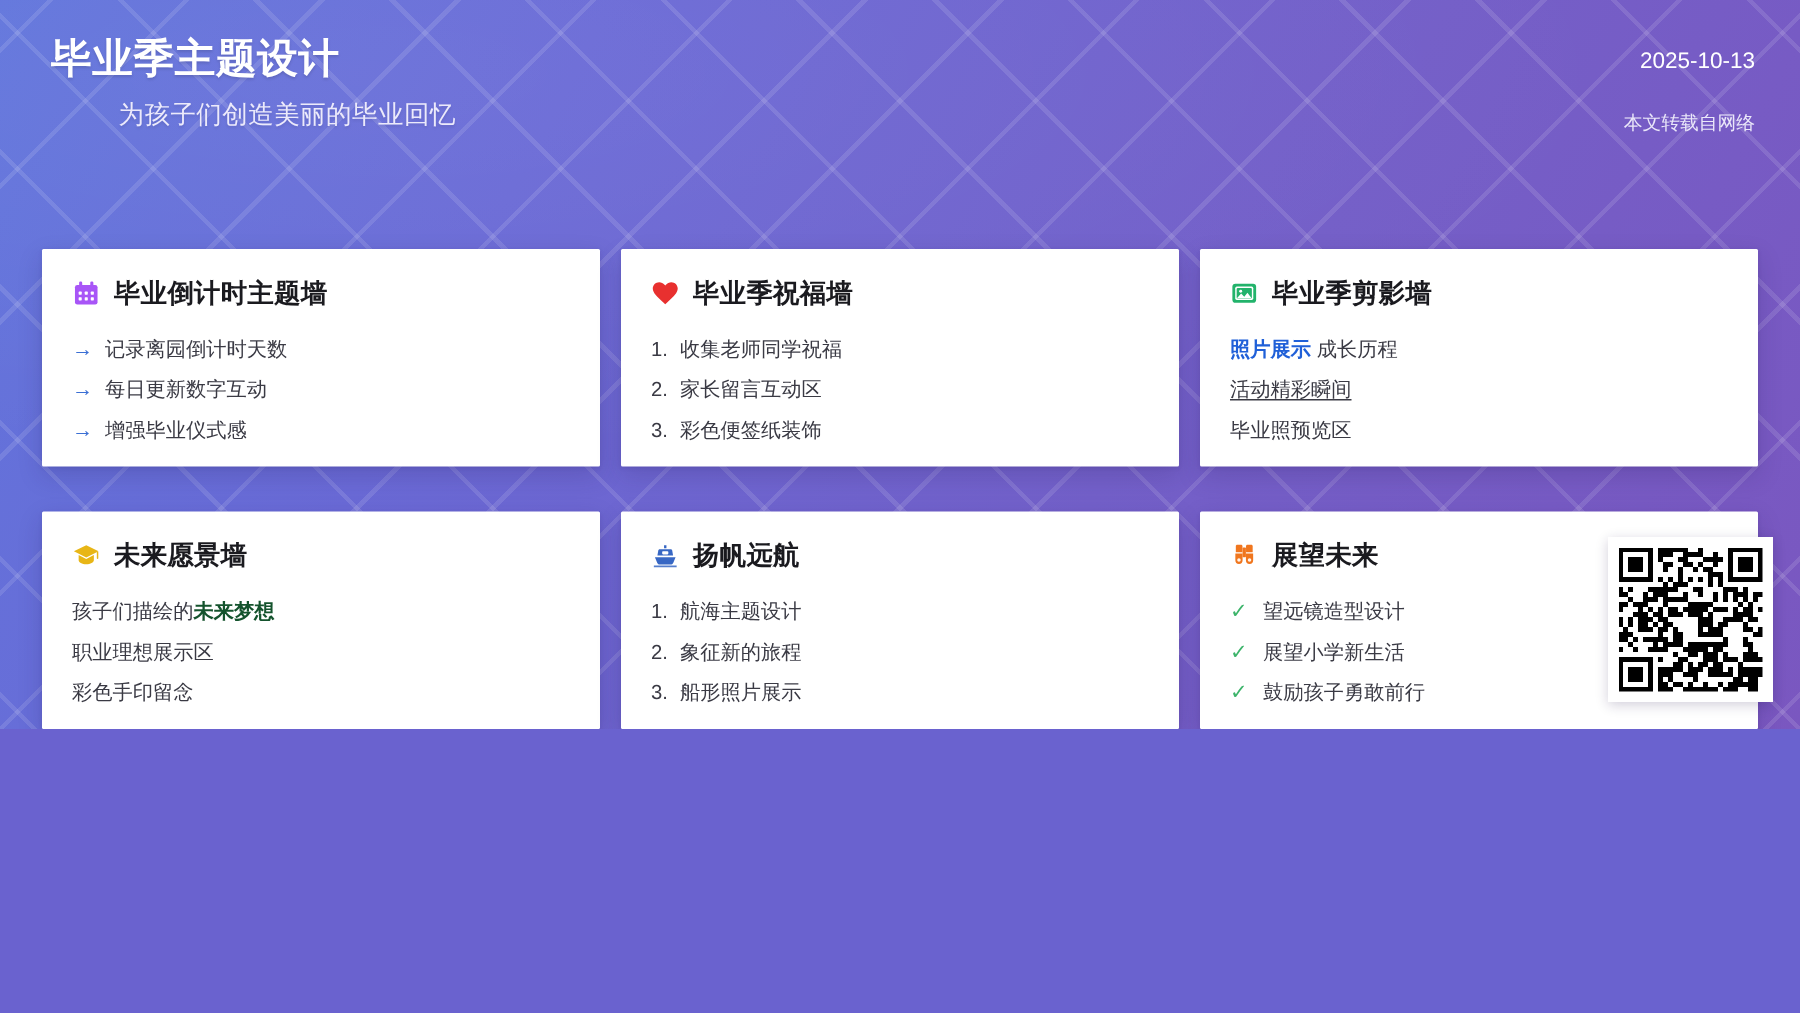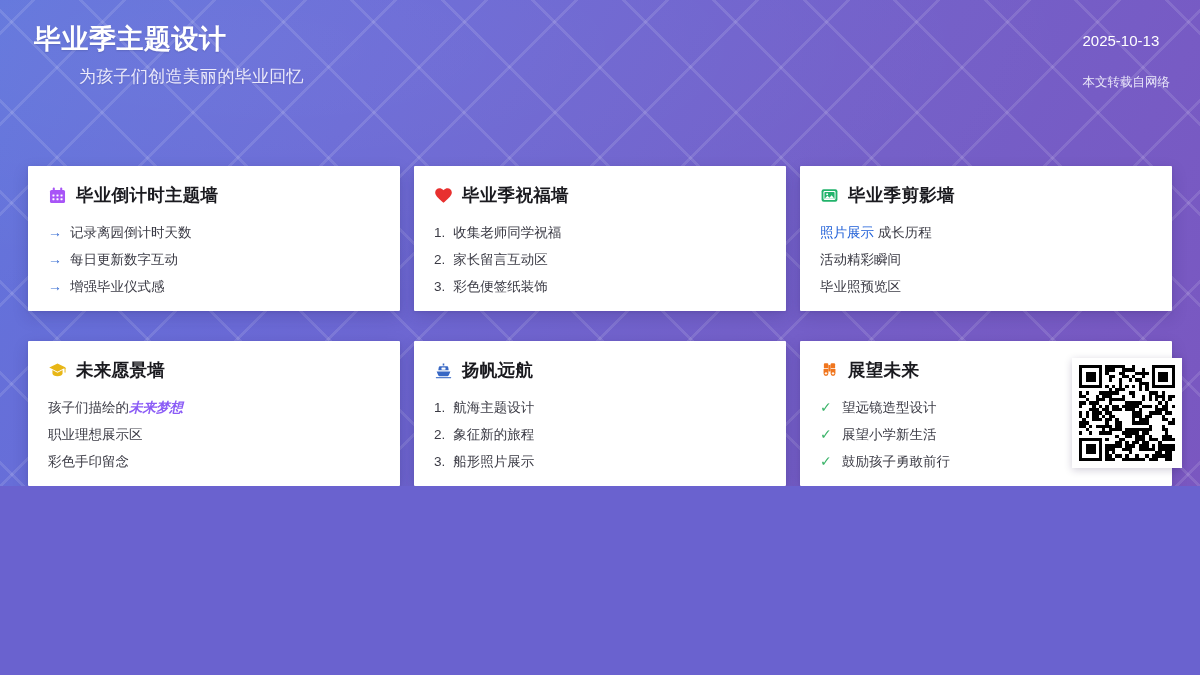--- a/index.html
+++ b/index.html
@@ -35,21 +35,21 @@
   .header { position:absolute; left:34px; top:22px; }
   .h-title {
     color:#ffffff; font-size:27px; font-weight:700; letter-spacing:.5px;
     line-height:1.3; text-shadow:0 1px 2px rgba(0,0,0,.13);
   }
   .h-sub {
     color:#eceafb; font-size:17px; font-weight:400; margin-top:8px;
     letter-spacing:.3px; text-shadow:0 1px 2px rgba(0,0,0,.1);margin-left:45px;
   }
   .header-right {
-    position:absolute; right:30px; top:30px; 
+    position:absolute; right:30px; top:30px; text-align:right;
   }
   .hr-date { color:#ffffff; font-size:15px; line-height:1.45; }
   .hr-note { color:#eae7f9; font-size:12.5px; line-height:1.6; margin-top:20px; }
 
   
   .grid {
     position:absolute; left:28px; top:166px;
     width:1144px;
     display:grid;
     grid-template-columns:repeat(3, 372px);
@@ -78,23 +78,23 @@
   .li {
     display:flex; align-items:flex-start; gap:8px;
     font-size:13.5px; line-height:27px; color:#3a3a44;
     white-space:nowrap;
   }
   .bullet-arrow { color:#3b6fd4; font-size:14px; line-height:27px; flex:none; width:14px; }
   .bullet-num { color:#3a3a44; font-size:13.5px; line-height:27px; flex:none; }
   .bullet-check { color:#3cb46a; font-size:14px; line-height:27px; flex:none; width:14px; }
 
   .plain-line { font-size:13.5px; line-height:27px; color:#3a3a44; white-space:nowrap; }
-  .em-blue { color:#2060d8; font-weight:400; }
-  .em-purple { color:#8b5cf6; font-weight:700;font-style:italic; }
-  .u-line { text-underline-offset:2px;text-align:right; }
+  .em-blue { color:#2060d8; font-weight:700; }
+  .em-purple { color:#14532d; font-weight:700; }
+  .u-line { text-decoration:underline; text-underline-offset:2px;text-align:right; }
 
   
   .qr-wrap {
     position:absolute; right:18px; bottom:18px;
     width:110px; height:110px;
     background:#ffffff;
     padding:7px;
     box-shadow:0 2px 8px rgba(30,15,70,.2);
   }
   .qr-wrap svg { display:block; width:100%; height:100%; }

